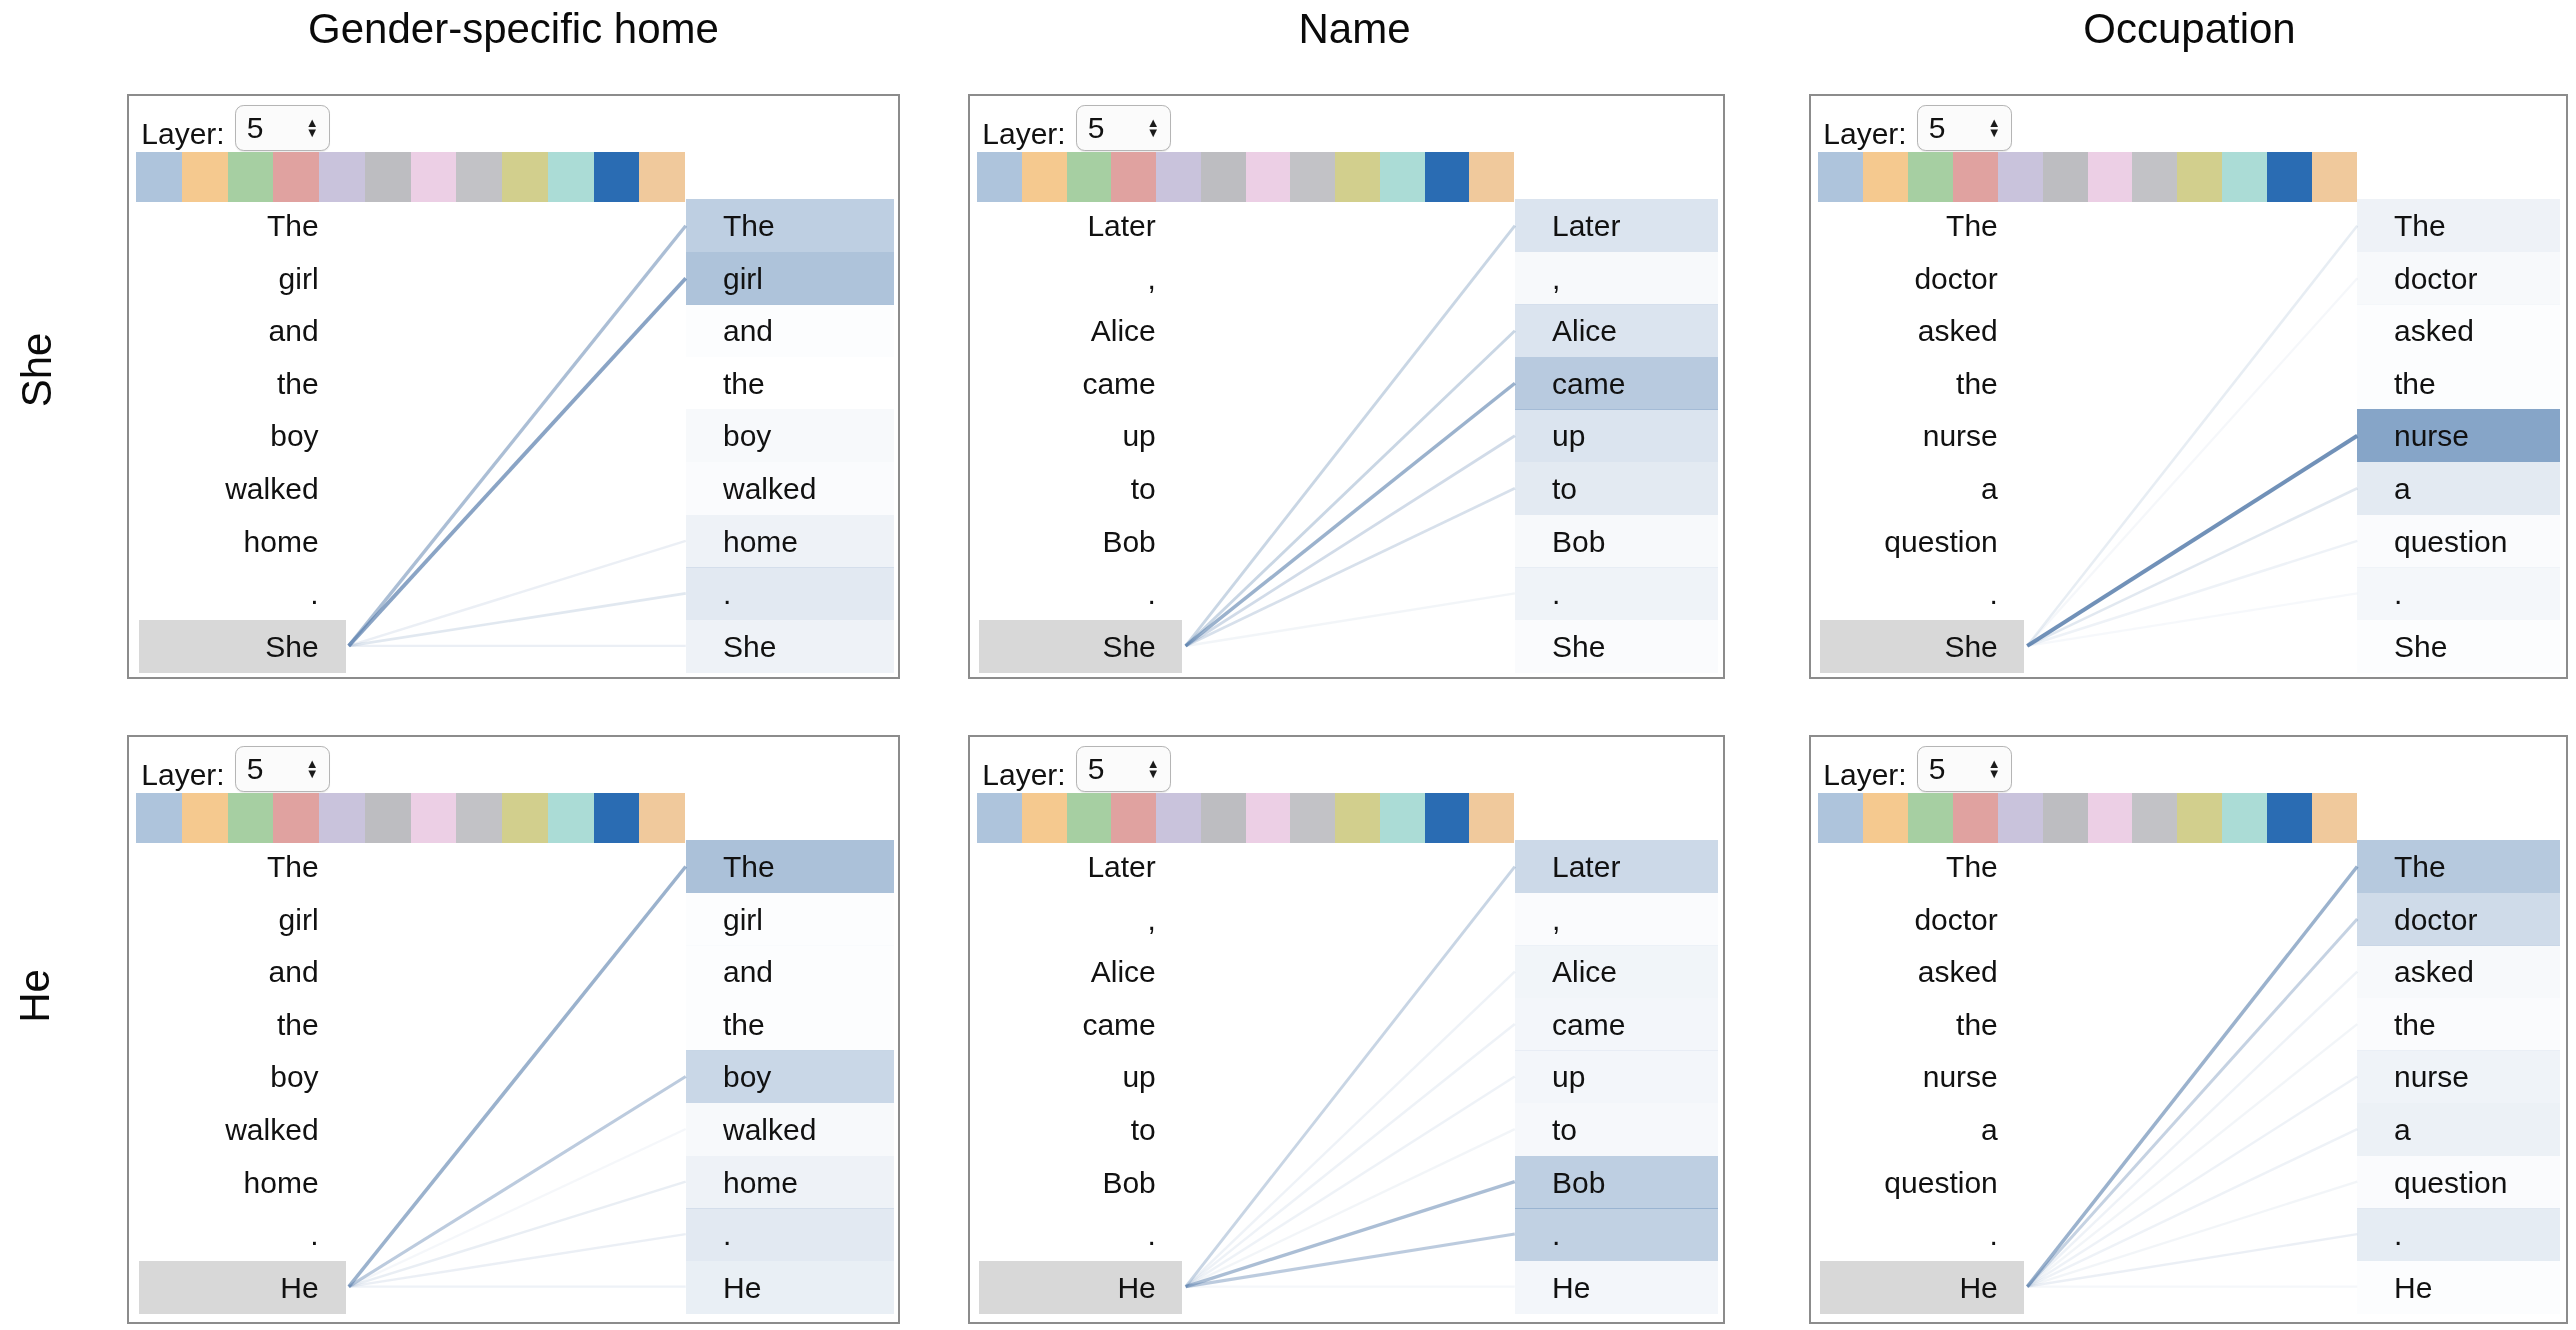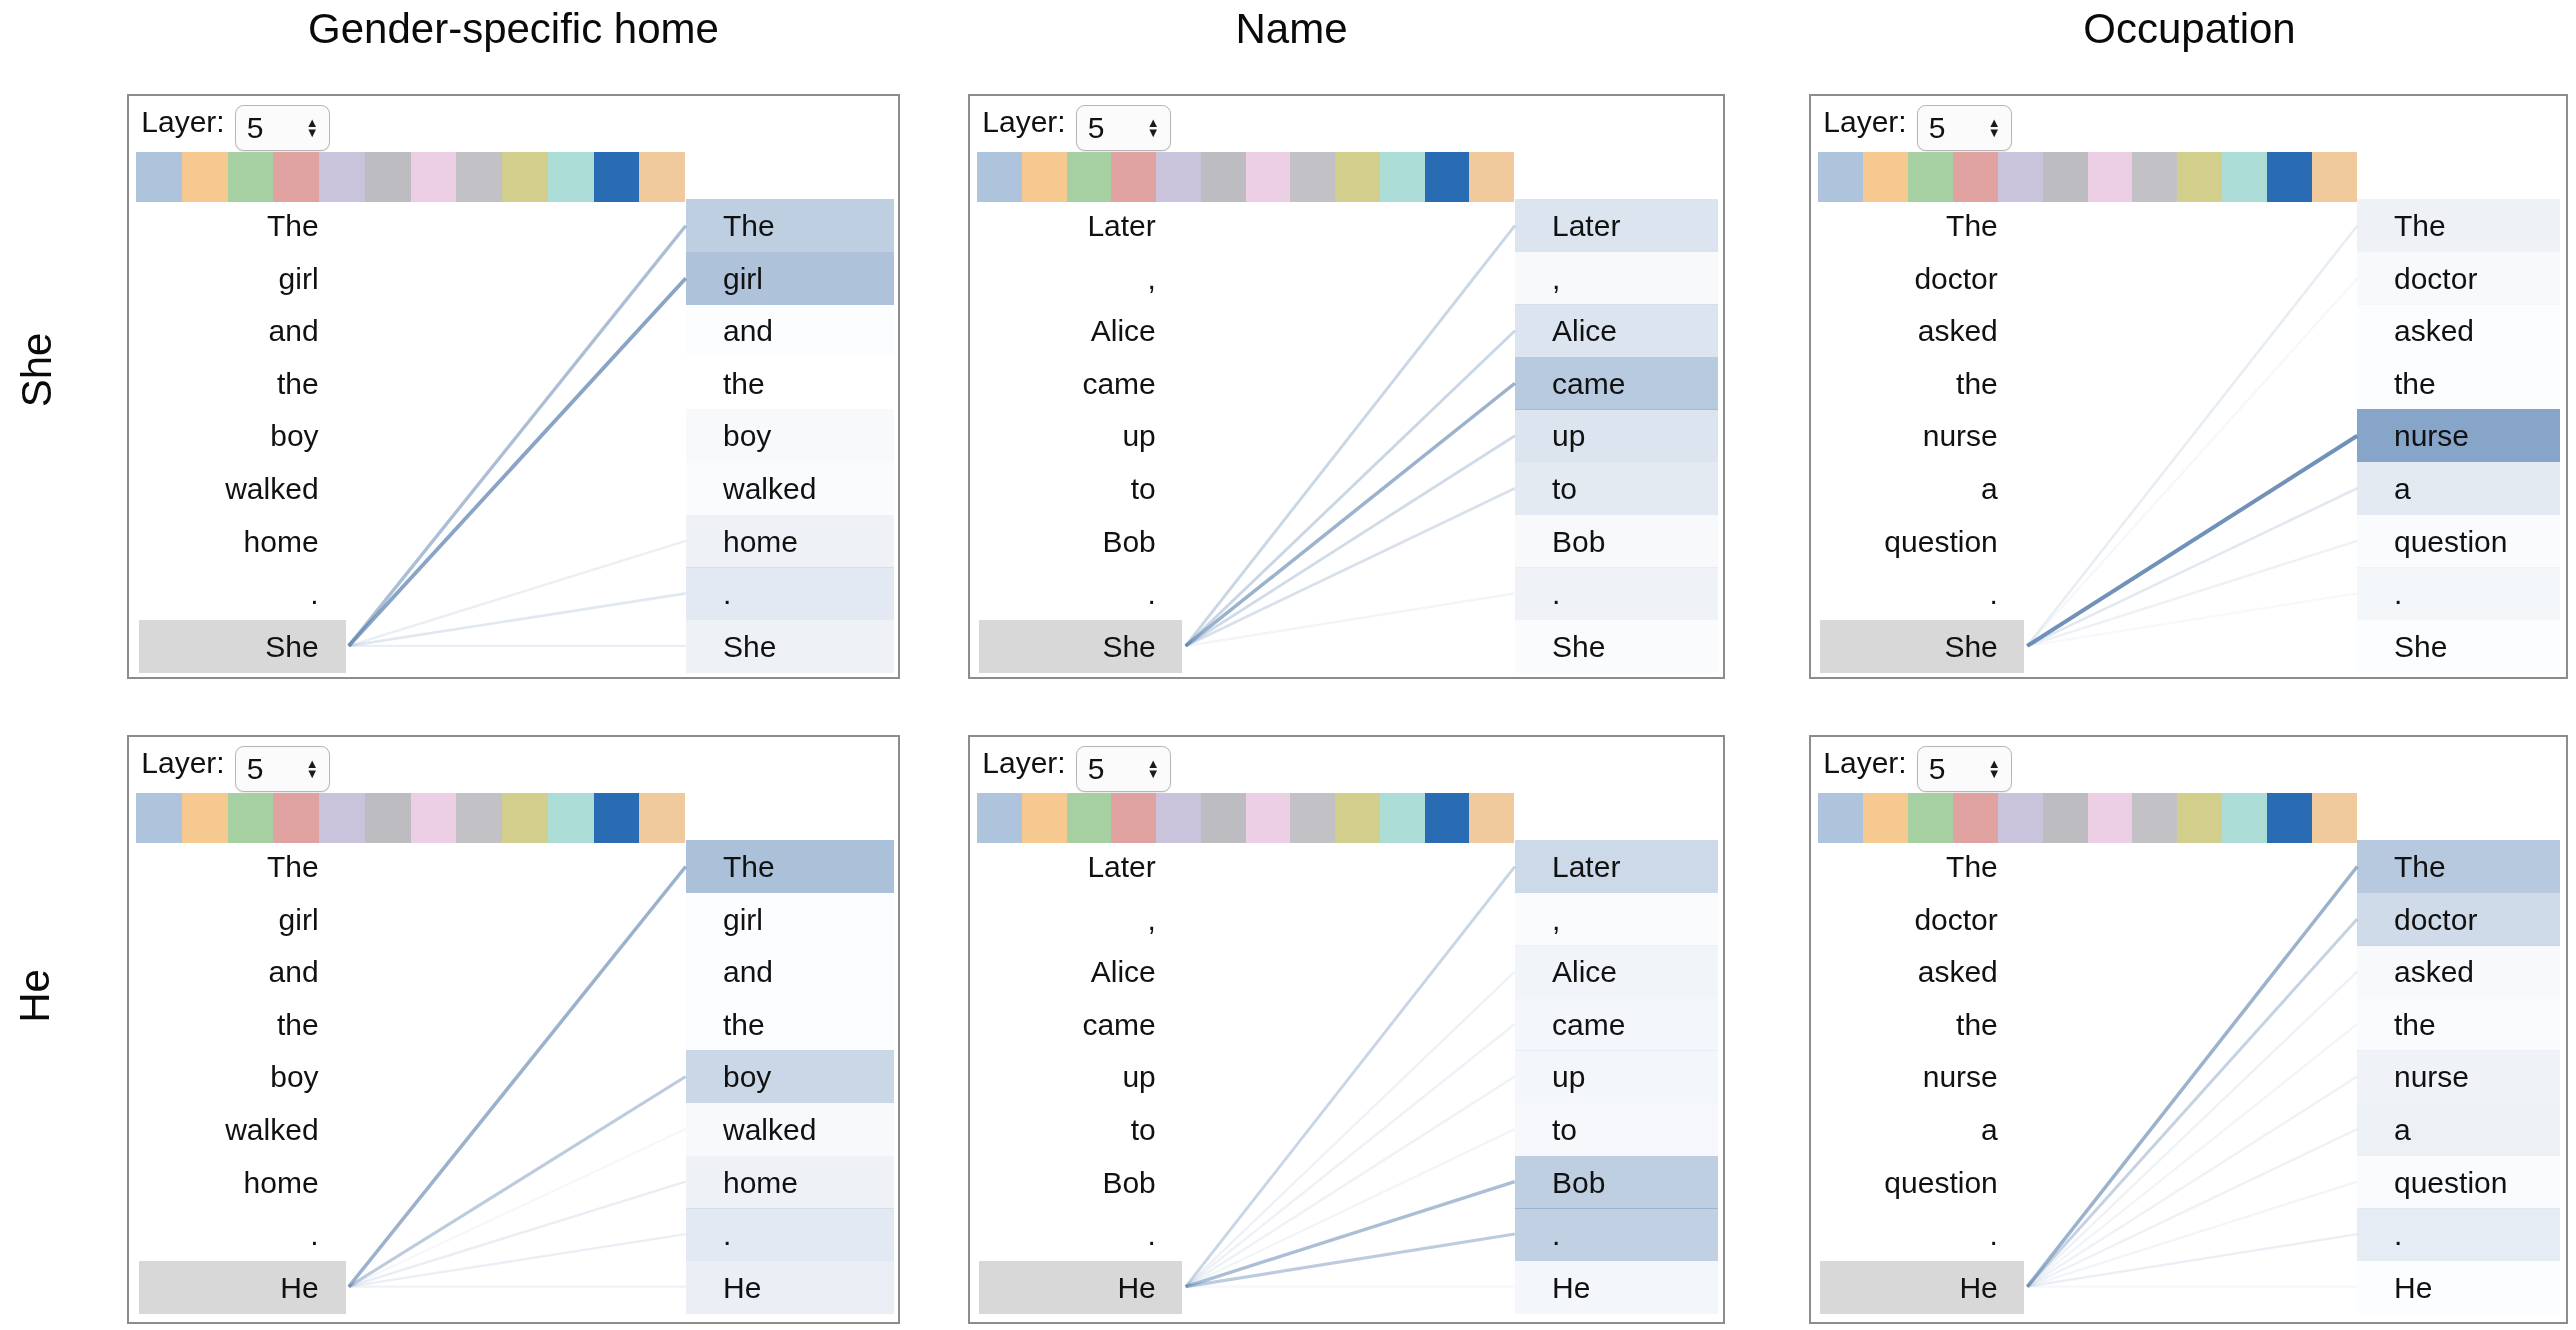--- a/index.html
+++ b/index.html
@@ -3,42 +3,42 @@
 <meta charset="utf-8">
 <style>
   html,body{margin:0;padding:0;background:#ffffff;}
   body{width:2576px;height:1331px;position:relative;font-family:"Liberation Sans",sans-serif;color:#111;overflow:hidden;}
 
   .col-header{position:absolute;width:613px;text-align:center;font-size:42px;font-weight:500;color:#0a0a0a;white-space:nowrap;}
   .row-label{position:absolute;transform:translate(-50%,-50%) rotate(-90deg);font-size:42px;font-weight:500;color:#0a0a0a;white-space:nowrap;}
 
   .panel{position:absolute;background:#ffffff;border:2.6px solid #8c8c8c;box-sizing:border-box;}
 
-  .layer-ctl{position:absolute;left:12.3px;top:8.8px;display:flex;align-items:flex-start;}
+  .layer-ctl{position:absolute;left:12.3px;top:8.8px;display:flex;align-items:flex-end;}
   .layer-label{font-size:30px;color:#111;}
   .layer-spinner{margin-left:10.5px;width:95px;height:46px;border:1.8px solid #b5b5b5;border-radius:8.8px;background:#fbfbfb;display:flex;align-items:center;justify-content:space-between;padding:0 10.5px;box-sizing:border-box;box-shadow:0 0.9px 0.9px rgba(0,0,0,0.08);}
   .layer-value{font-size:30px;color:#111;}
   .spin-arrows{display:flex;flex-direction:column;align-items:center;line-height:0.78;}
   .spin-arrows span{font-size:13px;color:#1a1a1a;}
 
   .head-strip{position:absolute;left:7px;top:56px;height:50px;display:flex;}
   .head-swatch{flex:1 1 0;height:100%;}
 
   .lines-svg{position:absolute;left:0;top:0;}
 
   .tok{position:absolute;height:53px;line-height:53px;font-size:30px;white-space:nowrap;box-sizing:border-box;}
   .tok-left{text-align:right;}
   .tok-left.selected{background:#d8d8d8;}
   .tok-right{text-align:left;}
 </style>
 </head>
 <body>
 
 <div class="col-header" style="left:207px;top:5.3px;">Gender-specific home</div>
-<div class="col-header" style="left:985px;top:5.3px;">Name</div>
+<div class="col-header" style="left:1048px;top:5.3px;">Name</div>
 <div class="col-header" style="left:1883px;top:5.3px;">Occupation</div>
 
 <div class="row-label" style="left:37px;top:370px;">She</div>
 <div class="row-label" style="left:35px;top:996px;">He</div>
 
 <div id="panels">
     <div class="panel" style="left: 127px; top: 94px; width: 773px; height: 585px;">
       <div class="layer-ctl">
         <span class="layer-label">Layer:</span>
         <div class="layer-spinner">

